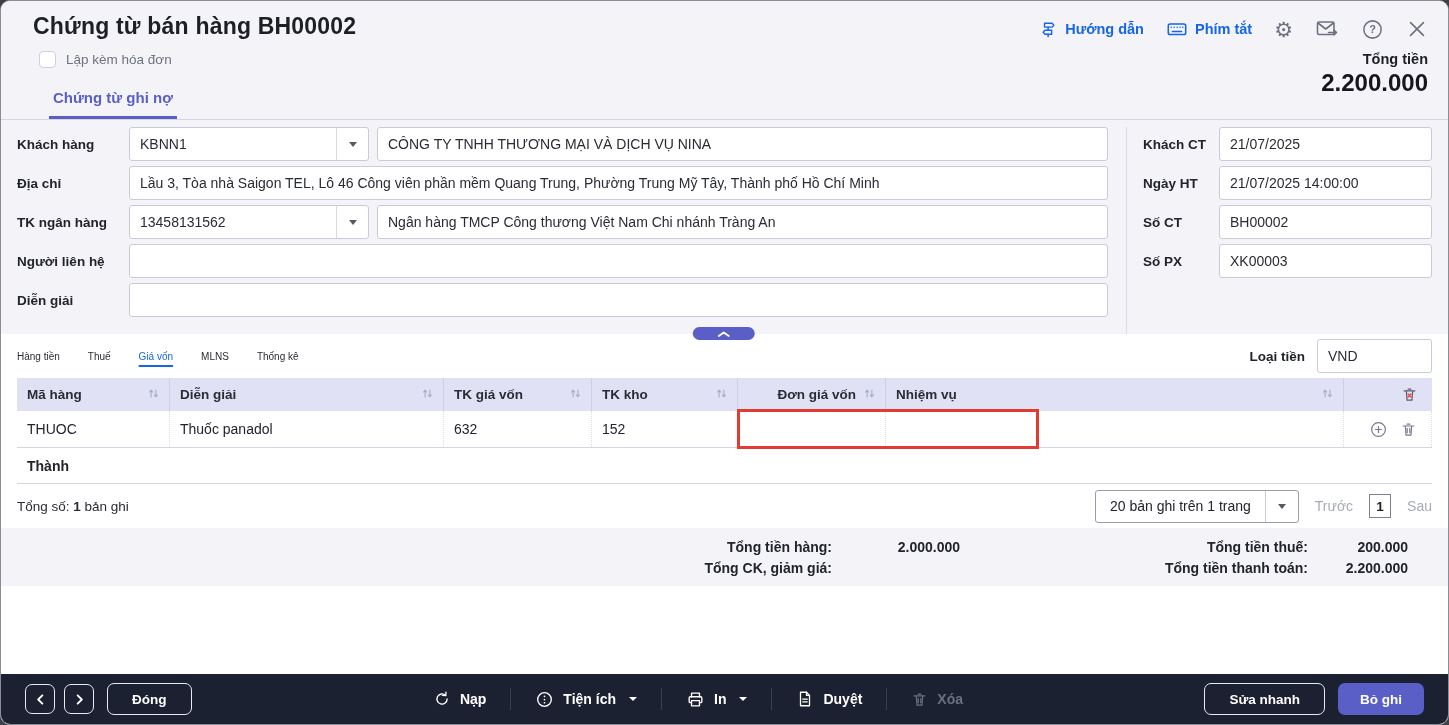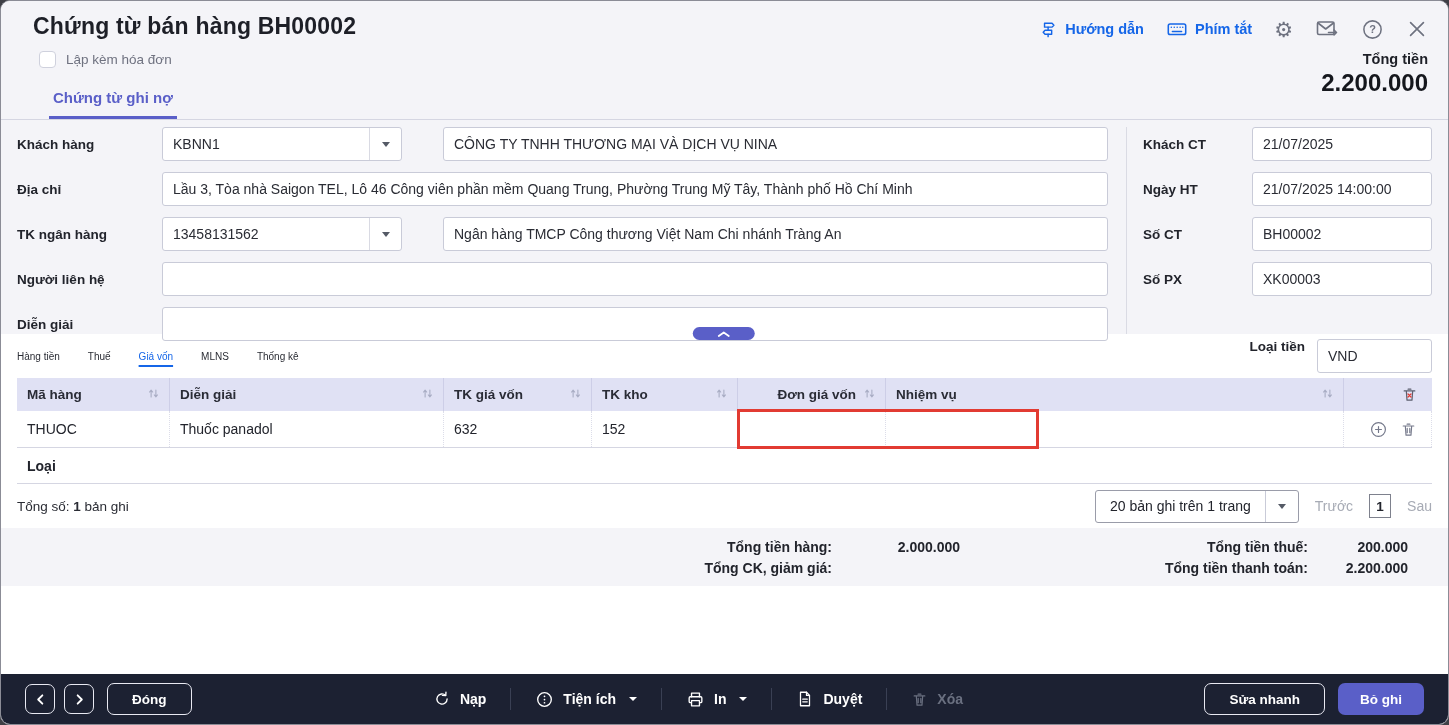--- a/index.html
+++ b/index.html
@@ -28,41 +28,41 @@
   .total-wrap{margin-left:auto; text-align:right; padding-right:0;}
   .total-label{font-size:14.5px; font-weight:bold; color:#1d1f27;}
   .total-value{font-size:24px; font-weight:bold; color:#15171d; margin-top:2px;}
   .head-row3{margin-top:2px;}
   .main-tab{display:inline-block; margin-left:16px; color:var(--accent); font-size:15px; font-weight:bold;
             padding:6px 4px 10px 4px; border-bottom:3px solid var(--accent);}
 
   
   .sec-form{background:var(--head-bg); display:flex; padding:7px 16px 0 16px; height:214px; position:relative;}
   .form-left{flex:1; padding-right:18px;}
-  .form-row{display:flex; align-items:center; margin-bottom:11px; height:34px;gap:33px;}
+  .form-row{display:flex; align-items:center; margin-bottom:5px; height:34px;}
   .flabel{width:112px; font-size:13.5px; font-weight:bold; color:#22242c; flex:none;}
   .input{background:#fff; border:1px solid var(--input-border); border-radius:3px; height:34px;
          display:flex; align-items:center; padding:0 10px; font-size:14px; color:#2a2c34; overflow:hidden; white-space:nowrap;}
   .combo{width:240px; flex:none; padding:0; }
   .combo .combo-text{flex:1; padding:0 10px; overflow:hidden; white-space:nowrap;}
   .combo .combo-arrow{width:32px; height:100%; border-left:1px solid #d9dae3; display:flex; align-items:center; justify-content:center; flex:none;}
   .tri-down{width:0; height:0; border-left:4.5px solid transparent; border-right:4.5px solid transparent; border-top:5px solid #555a66;}
   .grow{flex:1; margin-left:8px;}
   .full{flex:1;}
   .form-right{width:306px; flex:none; border-left:1px solid #dadbe4; padding-left:16px;}
   .form-right .flabel{width:76px;}
   .form-right .input{flex:1;}
   .collapse-pill{position:absolute; left:50%; bottom:-6px; transform:translateX(-52%); width:62px; height:13px;
                  background:var(--accent); border-radius:8px; display:flex; align-items:center; justify-content:center; z-index:6; cursor:pointer;}
 
   
   .sec-subtabs{height:44px; display:flex; align-items:center; padding:0 16px; background:#fff;}
   .subtab{font-size:10px; color:#2a2c34; margin-right:28px; cursor:pointer; padding:2px 0;}
   .subtab.active{color:var(--link); font-weight:normal; text-decoration:underline; text-underline-offset:5px; text-decoration-thickness:1.5px;}
-  .currency{margin-left:auto; display:flex; align-items:flex-start; gap:12px;}
+  .currency{margin-left:auto; display:flex; align-items:center; gap:12px;}
   .currency-label{font-size:13.5px; font-weight:bold;}
   .currency-box{width:115px;}
 
   
   .sec-table{margin:0 16px; background:#fff;}
   .t-head{display:flex; background:var(--th-bg); height:33px; align-items:center; font-weight:bold; font-size:13.5px; color:#2a2c36;}
   .th{padding:0 10px; display:flex; align-items:center; gap:6px; height:100%; border-right:1px solid rgba(170,172,205,.35);}
   .th:last-child{border-right:none;}
   .th.num{justify-content:flex-end;}
   .t-row{display:flex; height:37px; align-items:center; font-size:14px; position:relative; border-bottom:1px solid var(--border);}
@@ -328,21 +328,21 @@
         <span class="ico">
           <svg width="17" height="17" viewBox="0 0 24 24" fill="none" stroke="#74788a" stroke-width="1.6" stroke-linecap="round" stroke-linejoin="round">
             <path d="M4.5 7h15M10 4.5h4M7.5 7l1 13h7l1-13M10.2 10.5v6M13.8 10.5v6"></path>
           </svg>
         </span>
       </div>
       <div class="red-box"></div>
     </div>
 
     <div class="t-total">
-      <span>Loại</span>
+      <span>Thành</span>
     </div>
   </div>
 
   <div class="sec-pag">
     <div class="pag-total">
       <span>Tổng số:</span>
       <b>1</b>
       <span>bản ghi</span>
     </div>
     <div class="pag-right">

